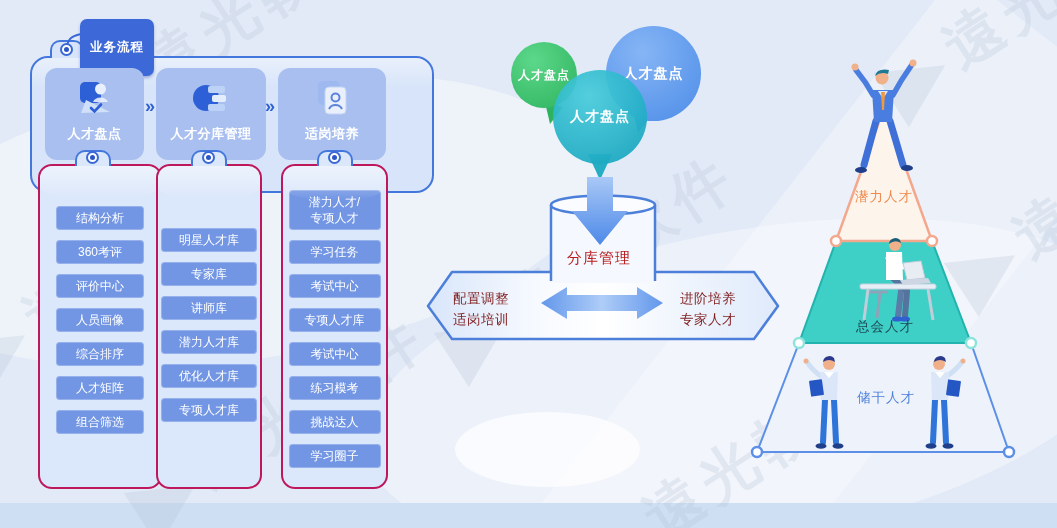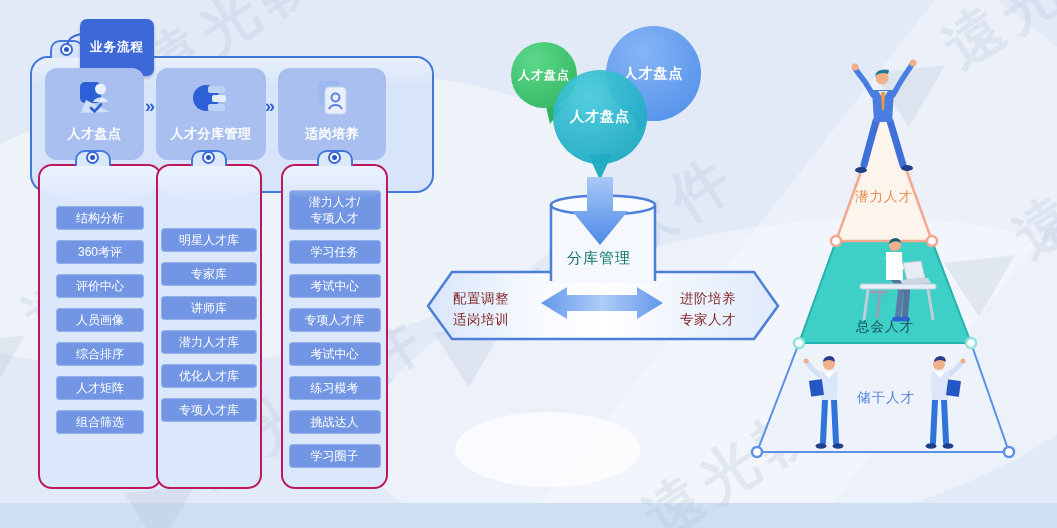--- a/index.html
+++ b/index.html
@@ -49,21 +49,21 @@
   
   .bubble{position:absolute;border-radius:50%;display:flex;align-items:center;justify-content:center;
           color:#fff;font-weight:bold;letter-spacing:1px;}
   .bubble-green{left:511px;top:42px;width:66px;height:66px;font-size:12px;
           background:radial-gradient(circle at 35% 28%,#5cd88a,#2db25d);}
   .bubble-blue{left:606px;top:26px;width:95px;height:95px;font-size:14px;
           background:radial-gradient(circle at 38% 28%,#86b5f5,#4c8ce8);}
   .bubble-teal{left:553px;top:70px;width:94px;height:94px;font-size:14px;z-index:3;
           background:radial-gradient(circle at 38% 28%,rgba(72,204,220,.93),rgba(16,160,186,.93));}
   .cyl-label{position:absolute;left:553px;top:249px;width:92px;text-align:center;font-size:15px;
-          color:#0f766e;font-weight:500;letter-spacing:1px;}
+          color:#b91c1c;font-weight:500;letter-spacing:1px;}
   .band-text{position:absolute;width:92px;text-align:center;font-size:13.5px;line-height:21px;
           color:#7f1d1d;font-weight:500;letter-spacing:.5px;}
 
   .pyr-label{position:absolute;width:90px;text-align:center;font-size:13.5px;letter-spacing:1px;}
 
   svg{display:block;}
   .layer-svg{position:absolute;left:0;top:0;pointer-events:none;}
 </style>
 </head>
 <body>

